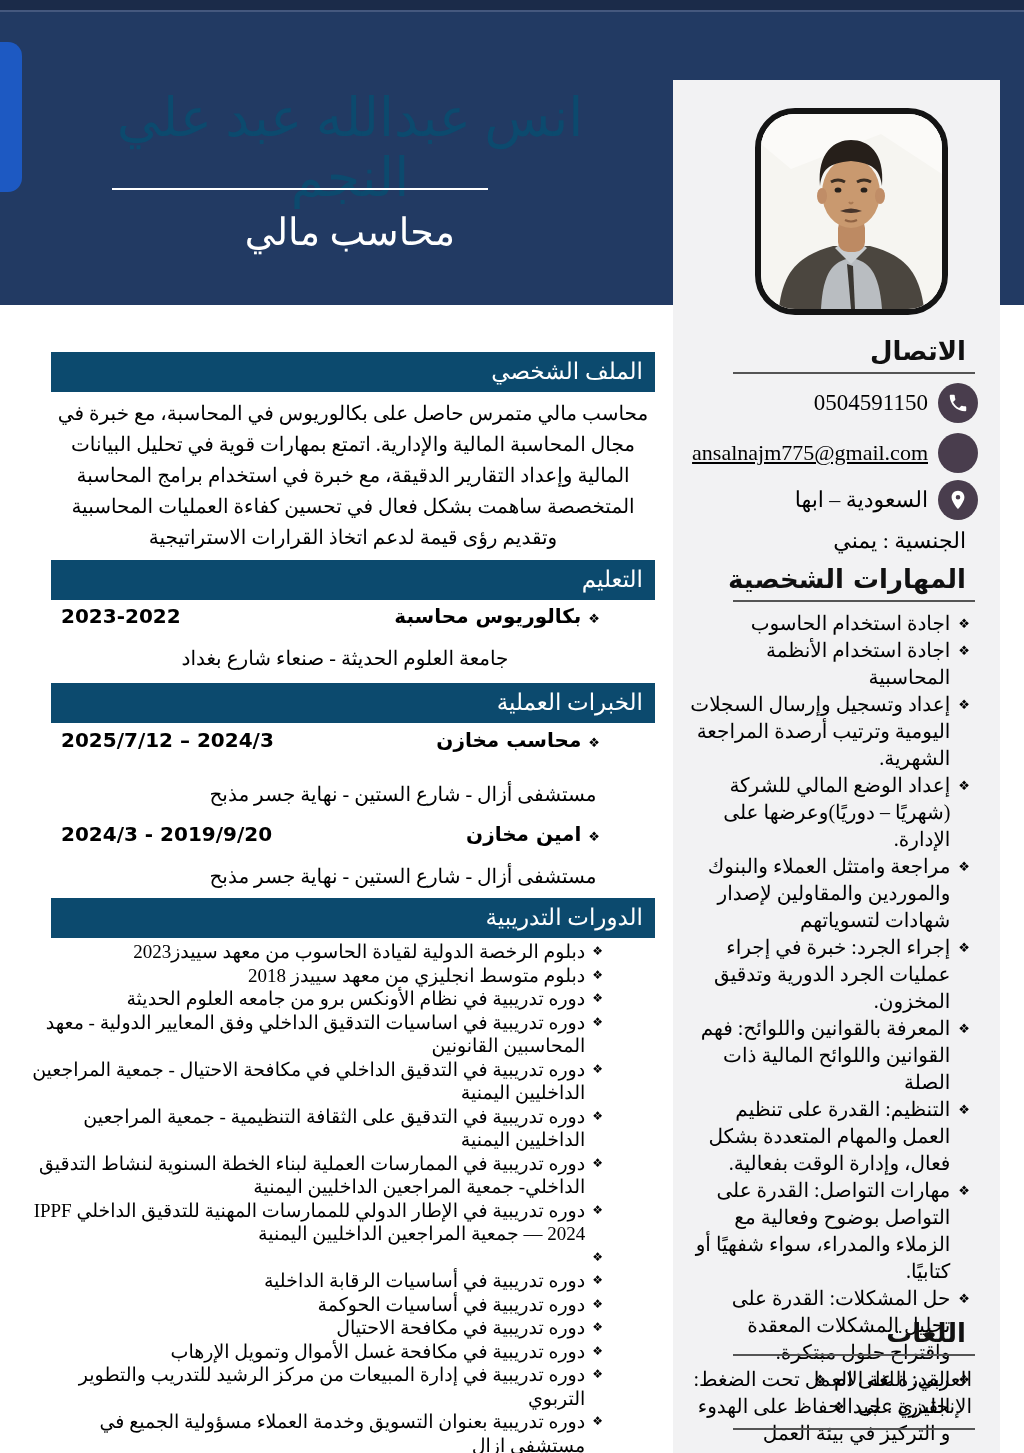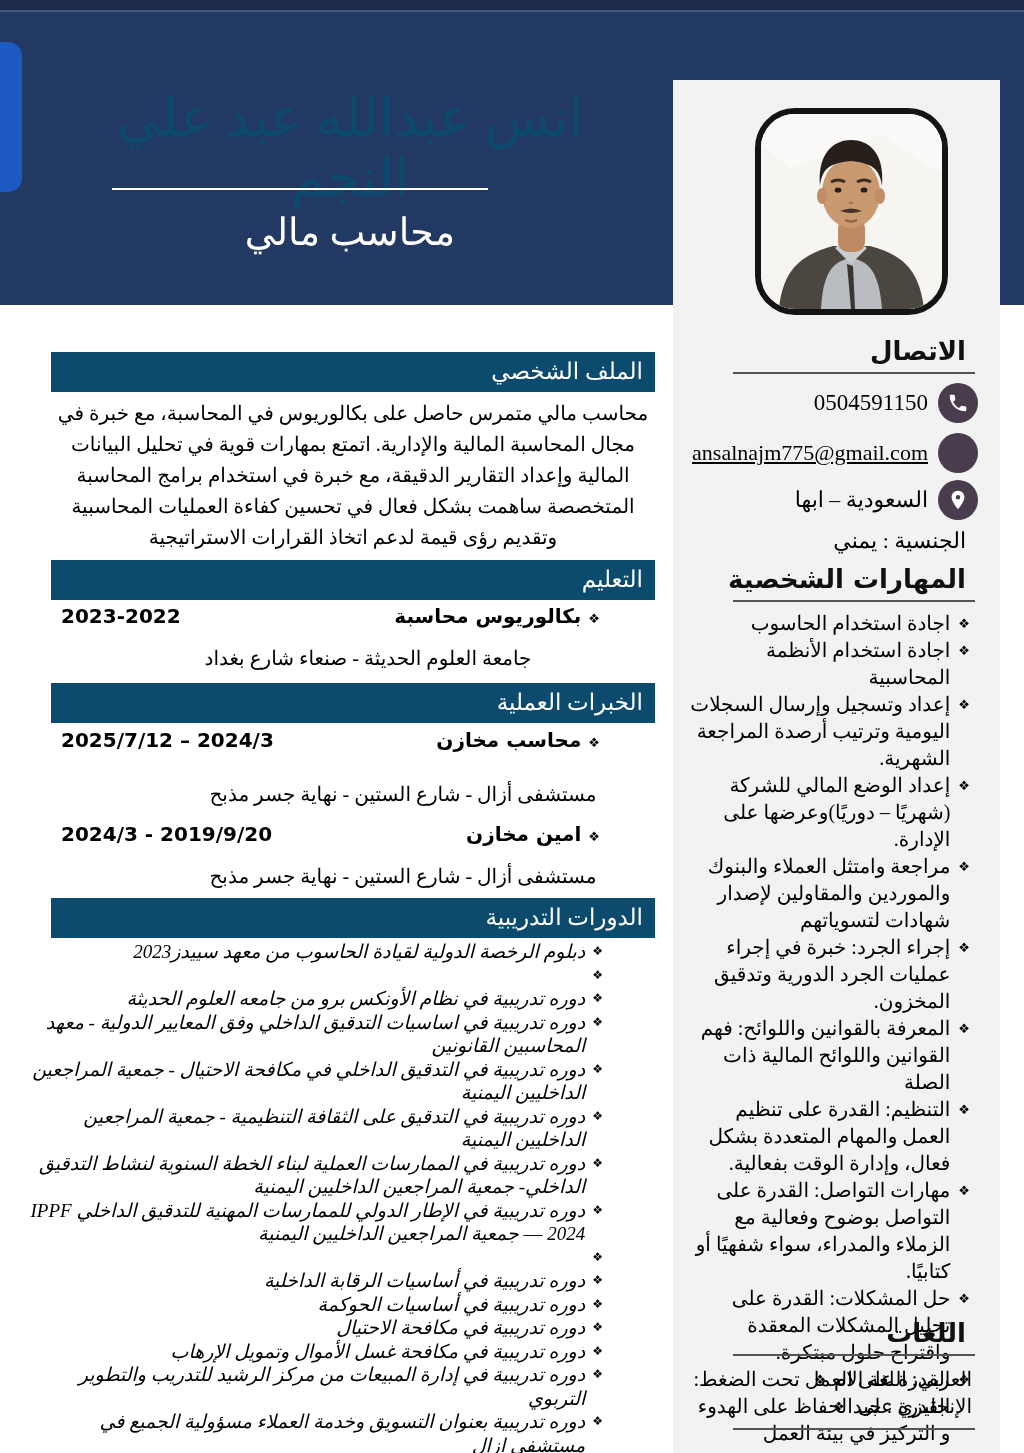--- a/index.html
+++ b/index.html
@@ -61,21 +61,21 @@
   .entry-row{position:absolute;left:0;width:604px;display:flex;direction:rtl;justify-content:space-between;
     padding-right:55px;padding-left:10px;box-sizing:border-box;align-items:baseline;}
   .entry-title{font-family:"DejaVu Sans","Liberation Sans",sans-serif;font-weight:bold;font-size:20px;}
   .entry-title .bullet{font-size:13px;margin-left:7px;}
   .entry-date{font-family:"DejaVu Sans","Liberation Sans",sans-serif;font-weight:bold;font-size:20px;}
   .entry-sub{position:absolute;width:504px;direction:rtl;text-align:center;font-size:20px;}
 
   .course-list{position:absolute;left:-25px;right:52px;top:588px;}
   .course-item{display:flex;direction:rtl;gap:7px;}
   .course-item .bullet{flex-shrink:0;font-size:12px;line-height:23.5px;}
-  .course-item .txt{font-size:19px;line-height:23.5px;font-style:italic;}
+  .course-item .txt{font-size:19px;line-height:23.5px;}
 </style>
 </head>
 <body>
 
 <div class="abs top-strip"></div>
 <div class="abs top-strip-line"></div>
 <div class="abs header-band"></div>
 <div class="abs blue-tab"></div>
 <div class="abs name">انس عبدالله عبد علي النجم</div>
 <div class="abs name-underline"></div>
@@ -206,21 +206,21 @@
 <div class="abs main-col">
 
   <div class="section-bar" style="top:0;">الملف الشخصي</div>
   <div class="profile-text">محاسب مالي متمرس حاصل على بكالوريوس في المحاسبة، مع خبرة في مجال المحاسبة المالية والإدارية. اتمتع بمهارات قوية في تحليل البيانات المالية وإعداد التقارير الدقيقة، مع خبرة في استخدام برامج المحاسبة المتخصصة ساهمت بشكل فعال في تحسين كفاءة العمليات المحاسبية وتقديم رؤى قيمة لدعم اتخاذ القرارات الاستراتيجية</div>
 
   <div class="section-bar" style="top:208px;">التعليم</div>
   <div class="entry-row" style="top:252px;">
     <span class="entry-title"><span class="bullet">❖</span><span>بكالوريوس محاسبة</span></span>
     <span class="entry-date ltr">2023-2022</span>
   </div>
-  <div class="entry-sub" style="top:294px;left:65px;">جامعة العلوم الحديثة - صنعاء شارع بغداد</div>
+  <div class="entry-sub" style="top:294px;left:42px;">جامعة العلوم الحديثة - صنعاء شارع بغداد</div>
 
   <div class="section-bar" style="top:331px;">الخبرات العملية</div>
 
   <div class="entry-row" style="top:376px;">
     <span class="entry-title"><span class="bullet">❖</span><span>محاسب مخازن</span></span>
     <span class="entry-date ltr">2025/7/12 – 2024/3</span>
   </div>
   <div class="entry-sub" style="top:430px;left:100px;">مستشفى أزال - شارع الستين - نهاية جسر مذبح</div>
 
   <div class="entry-row" style="top:470px;">
@@ -232,20 +232,21 @@
   <div class="section-bar" style="top:546px;">الدورات التدريبية</div>
 
   <div class="course-list">
 
   <div class="course-item">
       <span class="bullet">❖</span>
       <span class="txt">دبلوم الرخصة الدولية لقيادة الحاسوب من معهد سييدز2023</span>
     </div>
       <div class="course-item">
       <span class="bullet">❖</span>
+      <span class="txt">دبلوم متوسط انجليزي من معهد سييدز 2018</span>
     </div>
       <div class="course-item">
       <span class="bullet">❖</span>
       <span class="txt">دوره تدريبية في نظام الأونكس برو من جامعه العلوم الحديثة</span>
     </div>
       <div class="course-item">
       <span class="bullet">❖</span>
       <span class="txt">دوره تدريبية في اساسيات التدقيق الداخلي وفق المعايير الدولية  - معهد المحاسبين القانونين</span>
     </div>
       <div class="course-item">

